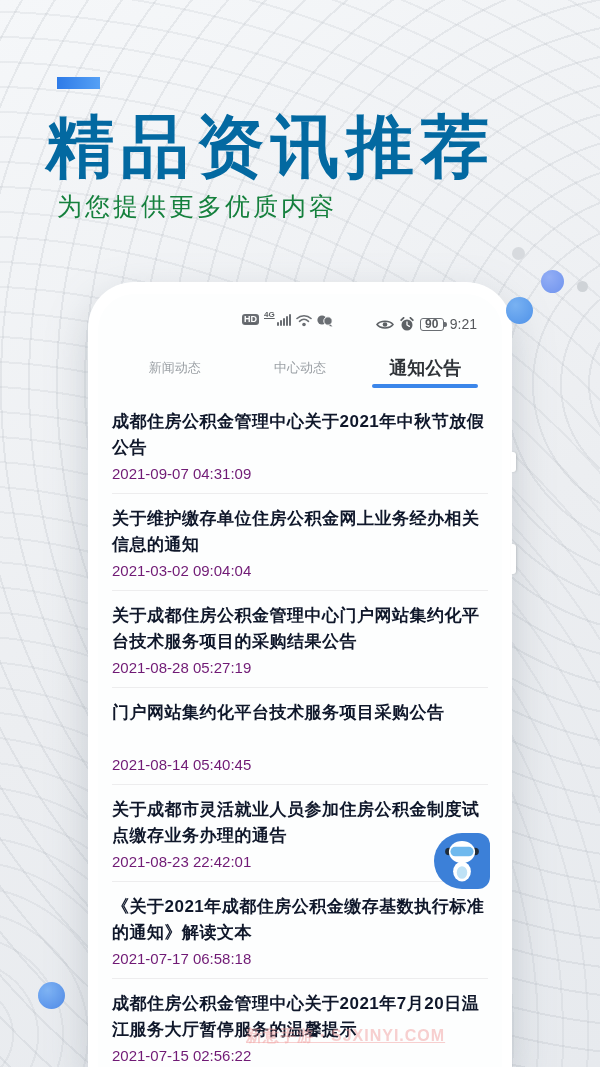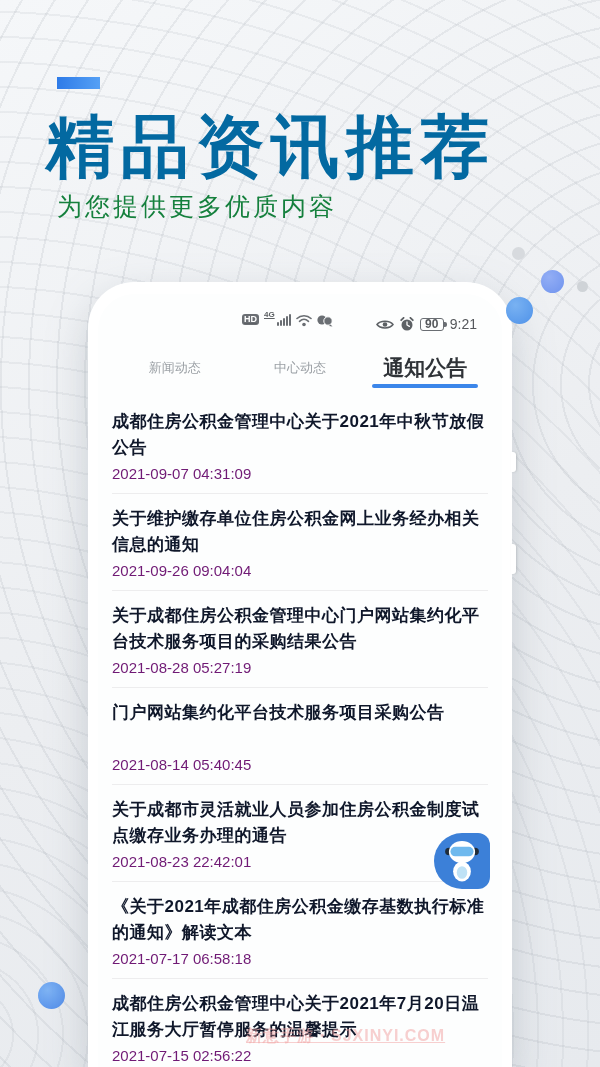--- a/index.html
+++ b/index.html
@@ -51,21 +51,21 @@
   .sb-time { font-size:14px; color:#55585c; }
   .battery { position:relative; width:24px; height:13px; border:1.4px solid #6a6e73;
     border-radius:3px; display:flex; align-items:center; justify-content:center;
     font-size:12px; font-weight:700; color:#55585c; }
   .battery::after { content:""; position:absolute; right:-4px; top:3px; width:2.5px; height:5px;
     background:#6a6e73; border-radius:0 2px 2px 0; }
   
   .tabbar { display:flex; margin:16px 14px 0; height:36px; position:relative; }
   .tab { flex:1; display:flex; align-items:center; justify-content:center;
     font-size:13px; color:#9ba0a5; cursor:pointer; position:relative; }
-  .tab.active { color:#2f3338; font-weight:700; font-size:21px; }
+  .tab.active { color:#2f3338; font-weight:700; font-size:18px; }
   .tab.active::after { content:""; position:absolute; left:50%; transform:translateX(-50%);
     bottom:-2px; width:106px; height:4px; border-radius:2px; background:#3b86ea; }
   
   .notice-list { margin:11px 14px 0; }
   .notice-item { padding-top:12px; border-bottom:1px solid #ededee; cursor:pointer; }
   .notice-title { font-size:17px; line-height:26px; min-height:52px; color:#0f172a;
     font-weight:600; letter-spacing:0.5px; }
   .notice-date { font-size:15px; color:#701a75; margin-top:4px; padding-bottom:11px; }
   
   .robot-fab { position:absolute; right:12px; top:539px; width:56px; height:56px;
@@ -138,21 +138,21 @@
     </div>
 
     <div class="notice-list">
   <div class="notice-item">
     <div class="notice-title">成都住房公积金管理中心关于2021年中秋节放假公告</div>
     <div class="notice-date">2021-09-07 04:31:09</div>
   </div>
 
   <div class="notice-item">
     <div class="notice-title">关于维护缴存单位住房公积金网上业务经办相关信息的通知</div>
-    <div class="notice-date">2021-09-26 09:04:04</div>
+    <div class="notice-date">2021-03-02 09:04:04</div>
   </div>
 
   <div class="notice-item">
     <div class="notice-title">关于成都住房公积金管理中心门户网站集约化平台技术服务项目的采购结果公告</div>
     <div class="notice-date">2021-08-28 05:27:19</div>
   </div>
 
   <div class="notice-item">
     <div class="notice-title">门户网站集约化平台技术服务项目采购公告</div>
     <div class="notice-date">2021-08-14 05:40:45</div>

